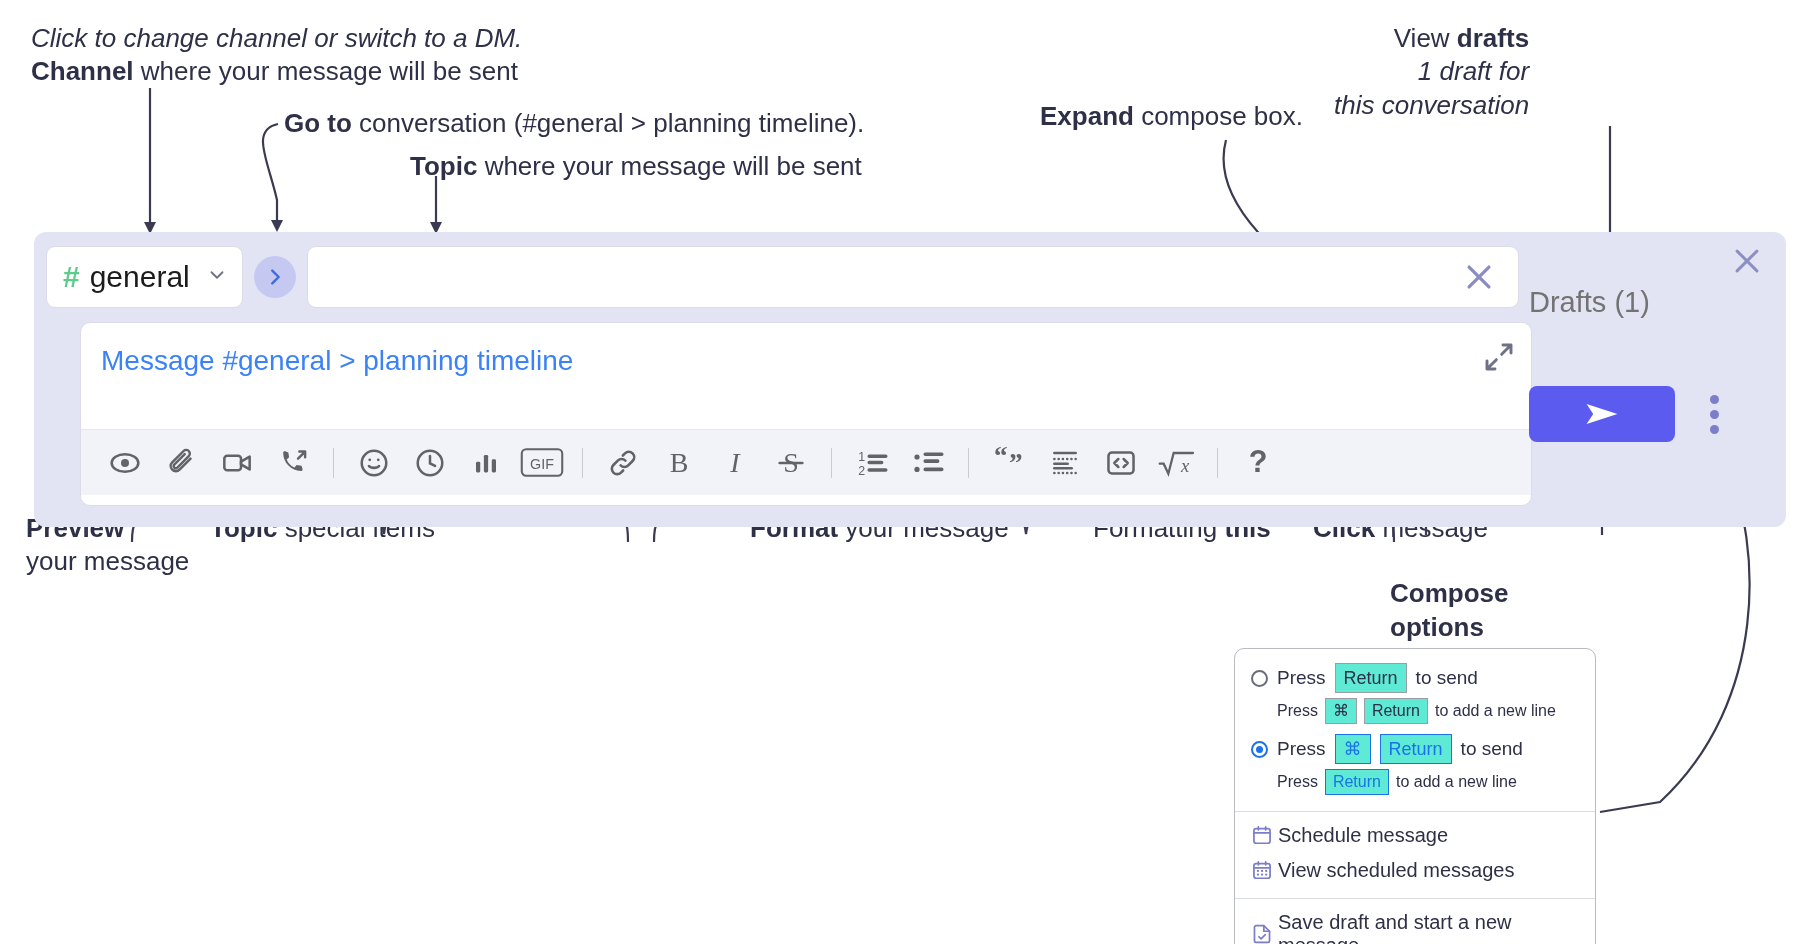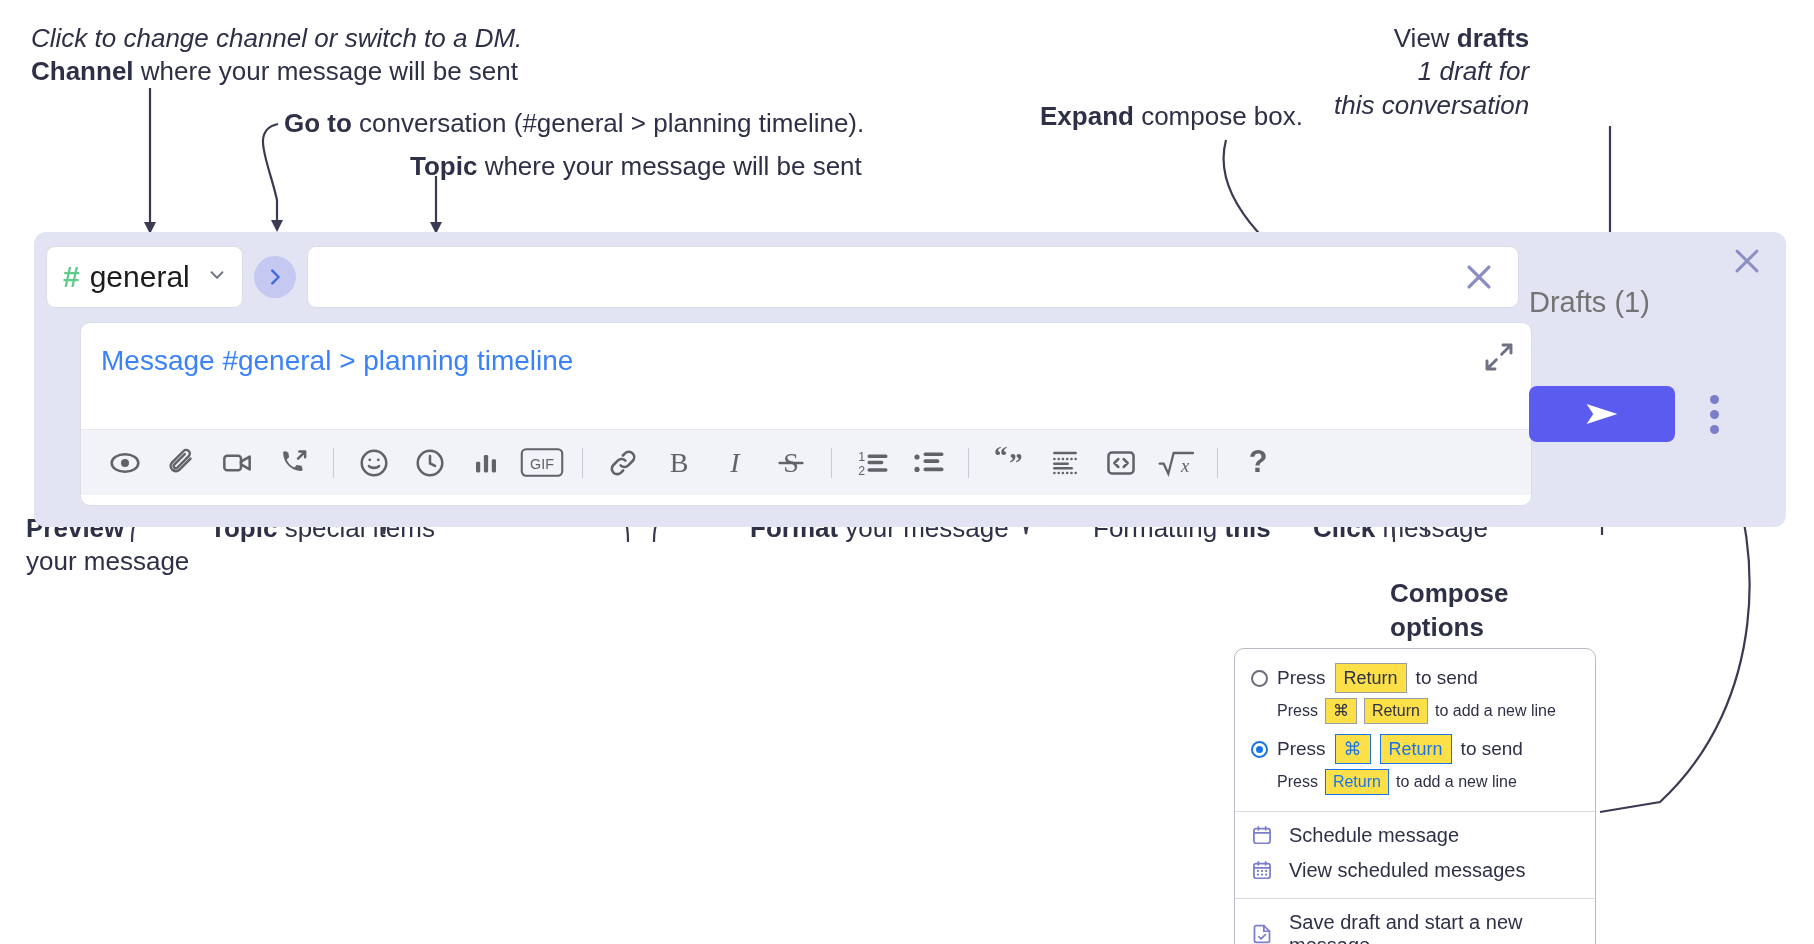--- a/index.html
+++ b/index.html
@@ -103,25 +103,25 @@
   #menu {
     position:absolute; left:1234px; top:648px; width:362px;
     background:#fff; border:1px solid #b9bbc4; border-radius:10px;
     padding:10px 0 6px; font-size:19px;
   }
   .menu-radio-row { display:flex; align-items:center; gap:9px; padding:4px 16px; cursor:pointer; }
   .radio { width:17px; height:17px; border-radius:50%; border:2px solid #6b6d79; flex:0 0 17px; position:relative; background:#fff;}
   .radio.on { border-color:#1a73e8; }
   .radio.on::after { content:""; position:absolute; left:3px; top:3px; width:7px; height:7px; border-radius:50%; background:#1a73e8; }
   .menu-sub { display:flex; align-items:center; gap:7px; padding:1px 16px 6px 42px; font-size:16px; color:#2e3047; }
-  .key { border:1px solid #9a9ca6; border-radius:0; padding:1px 7px; font-size:16px; line-height:1.35; display:inline-block; background:#fde047; }
+  .key { border:1px solid #9a9ca6; border-radius:0; padding:1px 7px; font-size:16px; line-height:1.35; display:inline-block; background:#5eead4; }
   .key.big { font-size:18px; padding:2px 8px; }
   .key.blue { border-color:#1a73e8; color:#1a73e8; }
   .menu-div { height:1px; background:#dadce0; margin:10px 0 6px; }
-  .menu-item { display:flex; align-items:center; gap:16px; padding:6px 16px; font-size:20px; cursor:pointer; }
+  .menu-item { display:flex; align-items:center; gap:5px; padding:6px 16px; font-size:20px; cursor:pointer; }
   .menu-item .mi-icon { width:22px; height:22px; flex:0 0 22px; color:#7b7ec9; }
 </style>
 </head>
 <body>
 
 <div class="ann" id="ann-channel">
   <div><i>Click to change channel or switch to a DM.</i></div>
   <div><b>Channel</b><span> where your message will be sent</span></div>
 </div>
 

